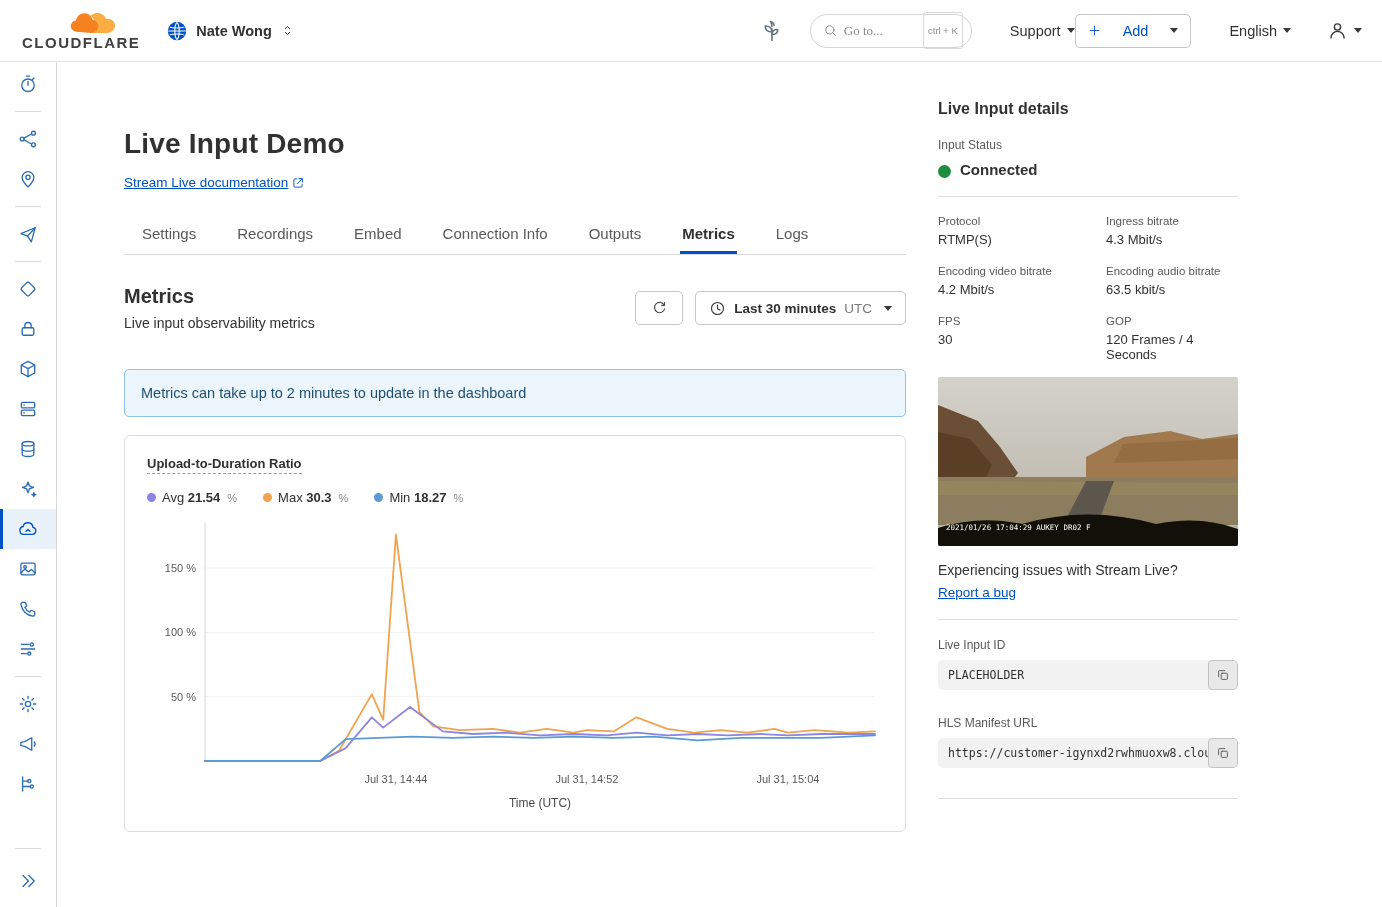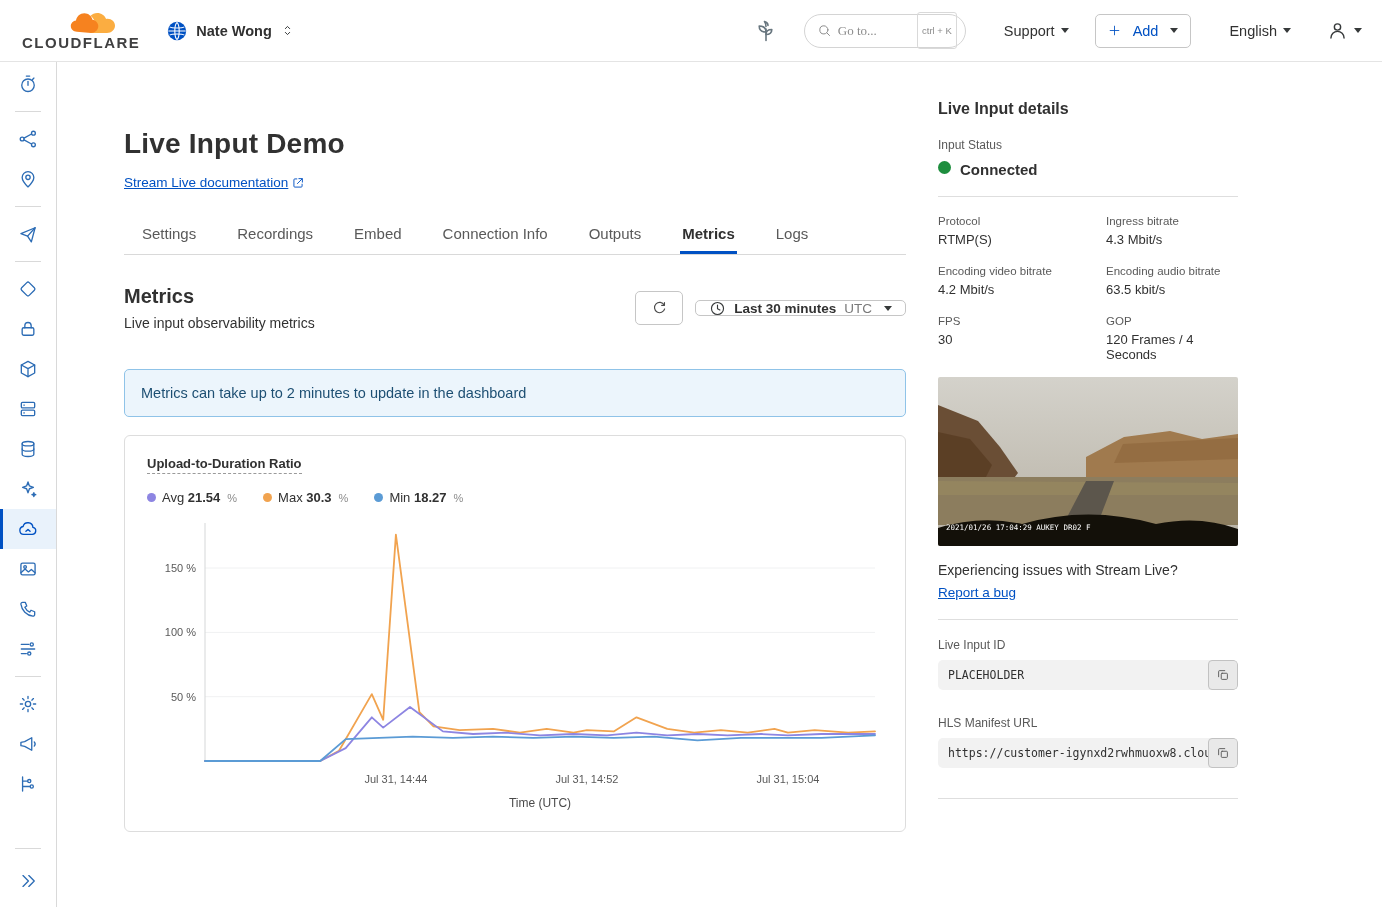--- a/index.html
+++ b/index.html
@@ -15,21 +15,21 @@
   .account { display:flex; align-items:center; gap:8px; cursor:pointer; }
   .account-name { font-size:14.5px; font-weight:700; color:#313131; }
   .hspacer { flex:1; }
   .tree-btn { color:#68767f; margin-right:26px; cursor:pointer; display:flex; }
   .search { width:162px; height:34px; border:1px solid #d4d4d4; border-radius:17px; display:flex; align-items:center; padding:0 8px 0 12px; gap:6px; background:#fff; }
   .search input { border:none; outline:none; flex:1; min-width:0; font-size:13px; color:#404040; font-family:Liberation Serif, serif; background:transparent; }
   .search input::placeholder { color:#8c8c8c; }
   .kbd { font-size:9.5px; color:#8c8c8c; border:1px solid #d9d9d9; border-radius:3px; padding:12px 4px; white-space:nowrap; }
   .hdr-dd { display:flex; align-items:center; gap:6px; font-size:14.5px; color:#313131; cursor:pointer; }
   .support-dd { margin-left:38px; }
-  .add-btn { margin-left:26px; height:34px; border:1px solid #c6c6c6; border-radius:5px; background:#fff; display:flex; align-items:center; gap:12px; padding:0 12px; font-size:14.5px; color:#0051c3; cursor:pointer; font-family:"Liberation Sans", sans-serif; }
+  .add-btn { height:34px; border:1px solid #c6c6c6; border-radius:5px; background:#fff; display:flex; align-items:center; gap:22px; padding:0 12px; font-size:14.5px; color:#0051c3; cursor:pointer; font-family:"Liberation Sans", sans-serif; }
   .lang-dd { margin-left:38px; }
   .user-dd { margin-left:36px; }
   .caret { width:0; height:0; border-left:4.5px solid transparent; border-right:4.5px solid transparent; border-top:5.5px solid #36393a; display:inline-block; }
 
   
   .bodyrow { flex:1; display:flex; min-height:0; }
   .sidebar { width:57px; flex-shrink:0; border-right:1px solid #d9d9d9; display:flex; flex-direction:column; align-items:stretch; padding-top:2px; }
   .sb-item { height:40px; display:flex; align-items:center; justify-content:center; color:#2c6cb5; cursor:pointer; }
   .sb-item svg { width:20px; height:20px; }
   .sb-item.active { background:#e9f2fb; color:#0051c3; box-shadow:inset 3px 0 0 #0051c3; }
@@ -50,41 +50,41 @@
   .doc-link { margin-top:15px; display:inline-flex; align-items:center; gap:3px; font-size:13.5px; color:#0051c3; text-decoration:underline; cursor:pointer; }
   .tabs { display:flex; gap:37px; border-bottom:1px solid #d9d9d9; margin-top:24px; padding-left:16px; }
   .tab { padding:10px 2px 12px; font-size:15px; color:#595959; cursor:pointer; white-space:nowrap; }
   .tab.active { color:#313131; font-weight:700; border-bottom:3px solid #0051c3; padding-bottom:9px; }
 
   .metrics-head { margin-top:30px; display:flex; align-items:center; justify-content:space-between; }
   .metrics-title { font-size:20px; font-weight:700; }
   .metrics-sub { font-size:14px; margin-top:7px; color:#313131; }
   .metrics-ctrls { display:flex; gap:12px; align-items:center; }
   .icon-btn { width:48px; height:34px; border:1px solid #c6c6c6; border-radius:5px; background:#fff; display:flex; align-items:center; justify-content:center; cursor:pointer; color:#4a4a4a; }
-  .time-btn { height:16px; border:1px solid #c6c6c6; border-radius:5px; background:#fff; display:flex; align-items:center; gap:8px; padding:0 13px; cursor:pointer; }
+  .time-btn { height:34px; border:1px solid #c6c6c6; border-radius:5px; background:#fff; display:flex; align-items:center; gap:8px; padding:0 13px; cursor:pointer; }
   .time-range { font-size:13.5px; font-weight:700; color:#313131; }
   .time-zone { font-size:13.5px; color:#797979; }
 
   .banner { margin-top:38px; border:1px solid #8fc3e8; background:#ecf5fc; border-radius:5px; padding:15px 16px; font-size:14.5px; color:#1d4f73; }
 
   .chart-card { margin-top:18px; border:1px solid #ddd; border-radius:6px; background:#fff; padding:18px 22px 14px; }
   .chart-title { display:inline-block; font-size:13px; font-weight:700; color:#313131; border-bottom:1px dashed #9a9a9a; padding-bottom:2px; cursor:help; }
   .legend { display:flex; gap:26px; margin-top:16px; align-items:center; }
   .legend-item { display:flex; align-items:center; gap:6px; font-size:13px; color:#313131; cursor:pointer; }
   .legend-item .dot { width:9px; height:9px; border-radius:50%; display:inline-block; }
   .legend-item b { font-weight:700; }
   .legend-item .l-unit { font-size:11px; color:#8c8c8c; margin-left:1px; }
   .chart-wrap { margin-top:8px; }
   .chart-wrap svg text { font-family:"Liberation Sans", sans-serif; }
 
   
   .side-heading { font-size:16px; font-weight:700; margin-top:2px; }
   .mini-label { font-size:12px; color:#595959; }
   .status-label { margin-top:20px; }
-  .status-row { display:flex; align-items:flex-start; gap:9px; margin-top:9px; }
+  .status-row { display:flex; align-items:flex-end; gap:9px; margin-top:9px; }
   .status-dot { width:13px; height:13px; border-radius:50%; }
   .status-value { font-size:15px; font-weight:600; }
   .divider { border:none; border-top:1px solid #dedede; margin:18px 0; }
   .fields-grid { display:grid; grid-template-columns:156px 1fr; column-gap:12px; row-gap:18px; }
   .f-label { font-size:11.5px; color:#595959; }
   .f-value { font-size:13px; color:#313131; margin-top:5px; font-weight:400; }
   .thumb { margin-top:15px; width:300px; height:169px; border-radius:2px; overflow:hidden; display:block; }
   .issues-text { margin-top:16px; font-size:14px; color:#313131; }
   .report-link { display:inline-block; margin-top:7px; font-size:13.5px; color:#0051c3; text-decoration:underline; cursor:pointer; }
   .code-label { font-size:12px; color:#595959; }

